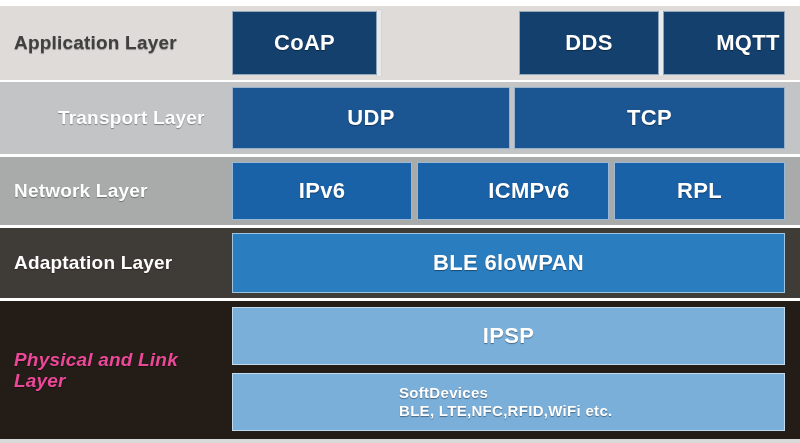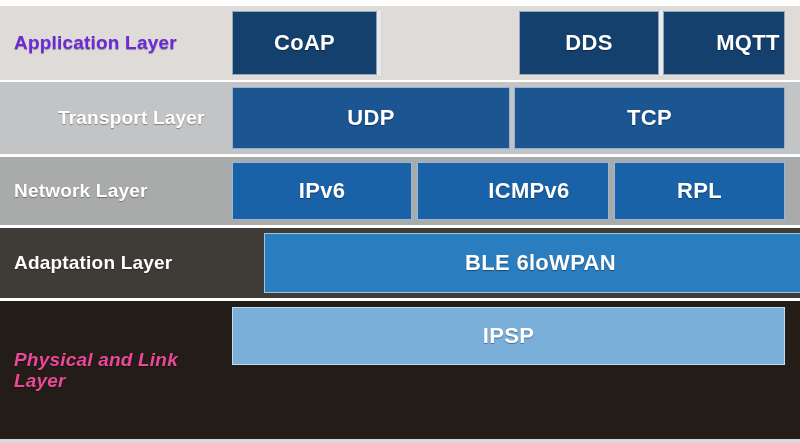--- a/index.html
+++ b/index.html
@@ -85,21 +85,21 @@
     left:0;bottom:0;width:800px;height:4px;
     background:#d9d9d9;
   }
 </style>
 </head>
 <body>
 
 <div id="stack">
     <div class="row" style="top: 6px; height: 74px; background: rgb(222, 219, 216);">
       <div class="label-cell">
-        <div class="label-text" style="color: #6d28d9;">Application Layer</div>
+        <div class="label-text" style="color: #404040;">Application Layer</div>
       </div>
       <div class="boxes">
         <div class="pbox" style="background: rgb(20, 64, 110); left: 0px; width: 145px; top: 5px; bottom: 5px;">
           <span style="white-space: pre-line;">CoAP</span>
         </div>
         <div class="pbox" style="background: rgb(20, 64, 110); left: 287px; width: 140px; top: 5px; bottom: 5px;">
           <span style="white-space: pre-line;">DDS</span>
         </div>
         <div class="pbox" style="background: rgb(20, 64, 110); left: 431px; width: 122px; top: 5px; bottom: 5px;">
           <span style="white-space: pre-line; margin-left: 48px;">MQTT</span>
@@ -130,34 +130,38 @@
           <span style="white-space: pre-line;">IPv6</span>
         </div>
         <div class="pbox" style="background: rgb(26, 98, 168); left: 185px; width: 192px; top: 5px; bottom: 5px;">
           <span style="white-space: pre-line; margin-left: 32px;">ICMPv6</span>
         </div>
         <div class="pbox" style="background: rgb(26, 98, 168); left: 382px; width: 171px; top: 5px; bottom: 5px;">
           <span style="white-space: pre-line;">RPL</span>
         </div>
       </div>
     </div>
-    <div class="row" style="top: 228px; height: 70px; background: rgb(63, 59, 55); gap: 32px;">
+    <div class="row" style="top: 228px; height: 70px; background: rgb(63, 59, 55);">
       <div class="label-cell">
         <div class="label-text" style="color: rgb(255, 255, 255);">Adaptation Layer</div>
       </div>
       <div class="boxes">
         <div class="pbox" style="background: rgb(42, 125, 191); left: 0px; width: 553px; top: 5px; bottom: 5px;">
           <span style="white-space: pre-line;">BLE 6loWPAN</span>
         </div>
       </div>
     </div>
     <div class="row" style="top: 301px; height: 138px; background: rgb(36, 28, 22);">
       <div class="label-cell">
         <div class="label-text" style="color: #ec4899; font-style: italic;">Physical and Link Layer</div>
       </div>
       <div class="boxes">
         <div class="pbox" style="background: rgb(122, 175, 218); left: 0px; width: 553px; top: 6px; height: 58px;">
           <span style="white-space: pre-line;">IPSP</span>
         </div>
+        <div class="pbox left-align" style="background: rgb(122, 175, 218); left: 0px; width: 553px; top: 72px; height: 58px;">
+          <span style="white-space: pre-line;">SoftDevices
+BLE, LTE,NFC,RFID,WiFi etc.</span>
+        </div>
       </div>
     </div>
     <div class="bottom-strip" style="background: rgb(217, 217, 217);"></div>
   </div>
 
 </body></html>

